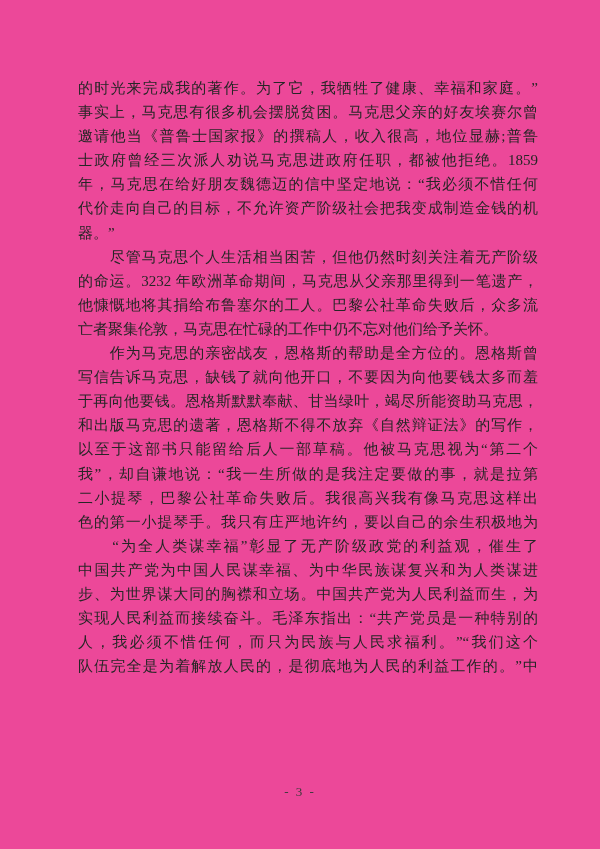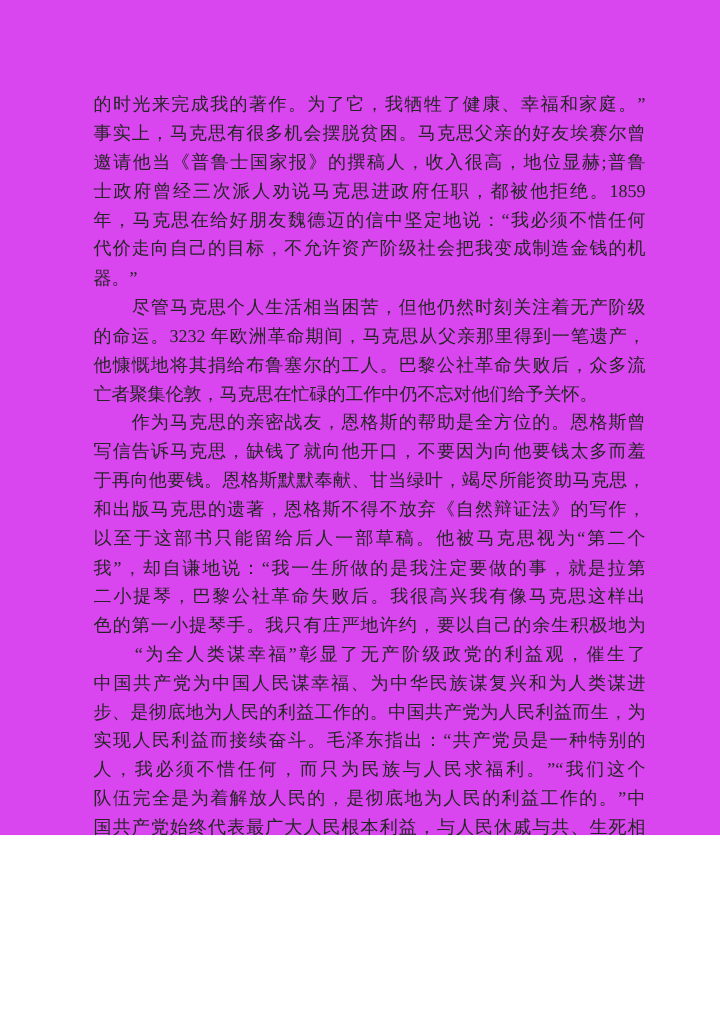--- a/index.html
+++ b/index.html
@@ -3,22 +3,22 @@
 <meta charset="utf-8">
 <style>
   html, body {
     margin: 0;
     padding: 0;
     background: #ffffff;
   }
   .page {
     position: relative;
     width: 600px;
-    height: 696px;
-    background: #d946ef;
+    height: 849px;
+    background: #ec4899;
     font-family: "Liberation Serif", "DejaVu Serif", serif;
     color: #262626;
     overflow: hidden;
   }
   .text-block {
     position: absolute;
     left: 78px;
     top: 76px;
     width: 460px;
   }
@@ -65,20 +65,19 @@
       <div class="line">　　作为马克思的亲密战友，恩格斯的帮助是全方位的。恩格斯曾</div>
       <div class="line">写信告诉马克思，缺钱了就向他开口，不要因为向他要钱太多而羞</div>
       <div class="line">于再向他要钱。恩格斯默默奉献、甘当绿叶，竭尽所能资助马克思，</div>
       <div class="line">和出版马克思的遗著，恩格斯不得不放弃《自然辩证法》的写作，</div>
       <div class="line">以至于这部书只能留给后人一部草稿。他被马克思视为“第二个</div>
       <div class="line">我”，却自谦地说：“我一生所做的是我注定要做的事，就是拉第</div>
       <div class="line">二小提琴，巴黎公社革命失败后。我很高兴我有像马克思这样出</div>
       <div class="line">色的第一小提琴手。我只有庄严地许约，要以自己的余生积极地为</div>
       <div class="line">　　“为全人类谋幸福”彰显了无产阶级政党的利益观，催生了</div>
       <div class="line">中国共产党为中国人民谋幸福、为中华民族谋复兴和为人类谋进</div>
-      <div class="line">步、是彻底地为人民的利益工作的。中国共产党为人民利益而生，为</div>
+      <div class="line">步、为世界谋大同的胸襟和立场。中国共产党为人民利益而生，为</div>
       <div class="line">实现人民利益而接续奋斗。毛泽东指出：“共产党员是一种特别的</div>
       <div class="line">人，我必须不惜任何，而只为民族与人民求福利。”“我们这个</div>
       <div class="line">队伍完全是为着解放人民的，是彻底地为人民的利益工作的。”中</div>
-      <div class="line">国共产党始终代表最广大人民根本利益，与人民休戚与共、生死相</div>
     </div>
   <div class="page-footer">- 3 -</div>
 </div>
 
 </body></html>

